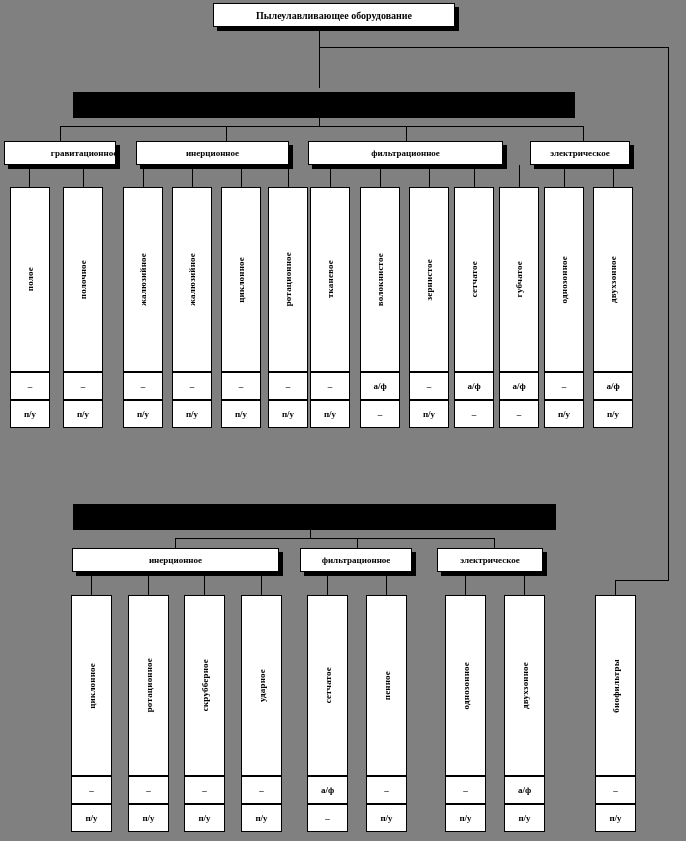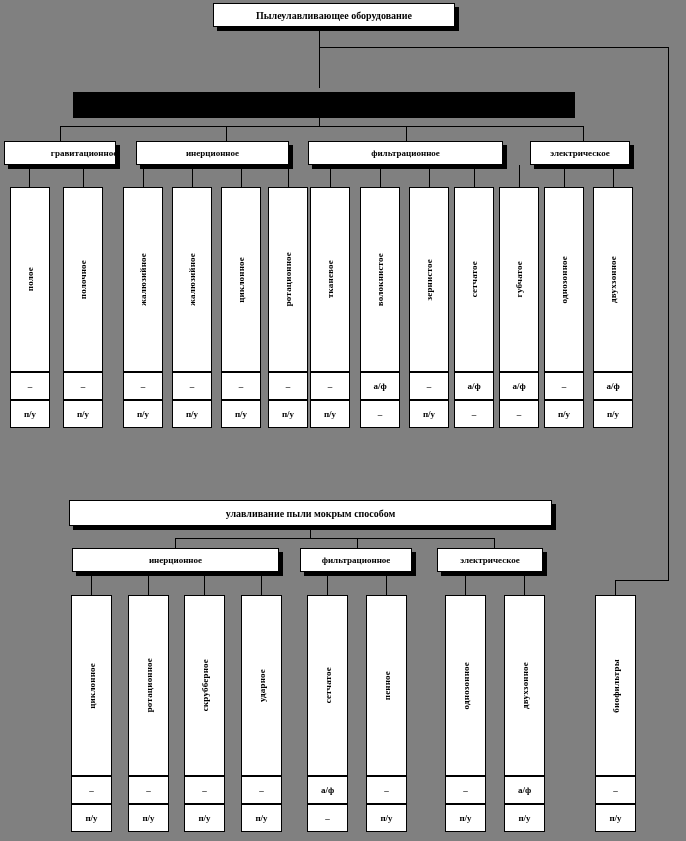--- a/index.html
+++ b/index.html
@@ -196,21 +196,20 @@
   <div class="cell" style="left:544px; top:372px; width:40px; height:28px;">–</div>
   <div class="cell" style="left:544px; top:400px; width:40px; height:28px;">п/у</div>
 
   <div class="box col-box" style="left:593px; top:187px; width:40px; height:185px;">
     <span class="vert-label">двухзонное</span>
   </div>
   <div class="cell" style="left:593px; top:372px; width:40px; height:28px;">а/ф</div>
   <div class="cell" style="left:593px; top:400px; width:40px; height:28px;">п/у</div>
 
   <div class="shadow" style="left:73px; top:504px; width:483px; height:26px;"></div>
-  <div class="box method-box" style="left:69px; top:500px; width:483px; height:26px;">улавливание пыли мокрым способом</div>
 
   <div class="line" style="left:310px; top:526px; width:1px; height:12px;"></div>
   <div class="line" style="left:175px; top:538px; width:320px; height:1px;"></div>
   <div class="line" style="left:175px; top:538px; width:1px; height:10px;"></div>
   <div class="line" style="left:357px; top:538px; width:1px; height:10px;"></div>
   <div class="line" style="left:494px; top:538px; width:1px; height:10px;"></div>
 
   <div class="shadow" style="left:76px; top:552px; width:207px; height:24px;"></div>
   <div class="box group-box" style="left:72px; top:548px; width:207px; height:24px;">инерционное</div>
 

